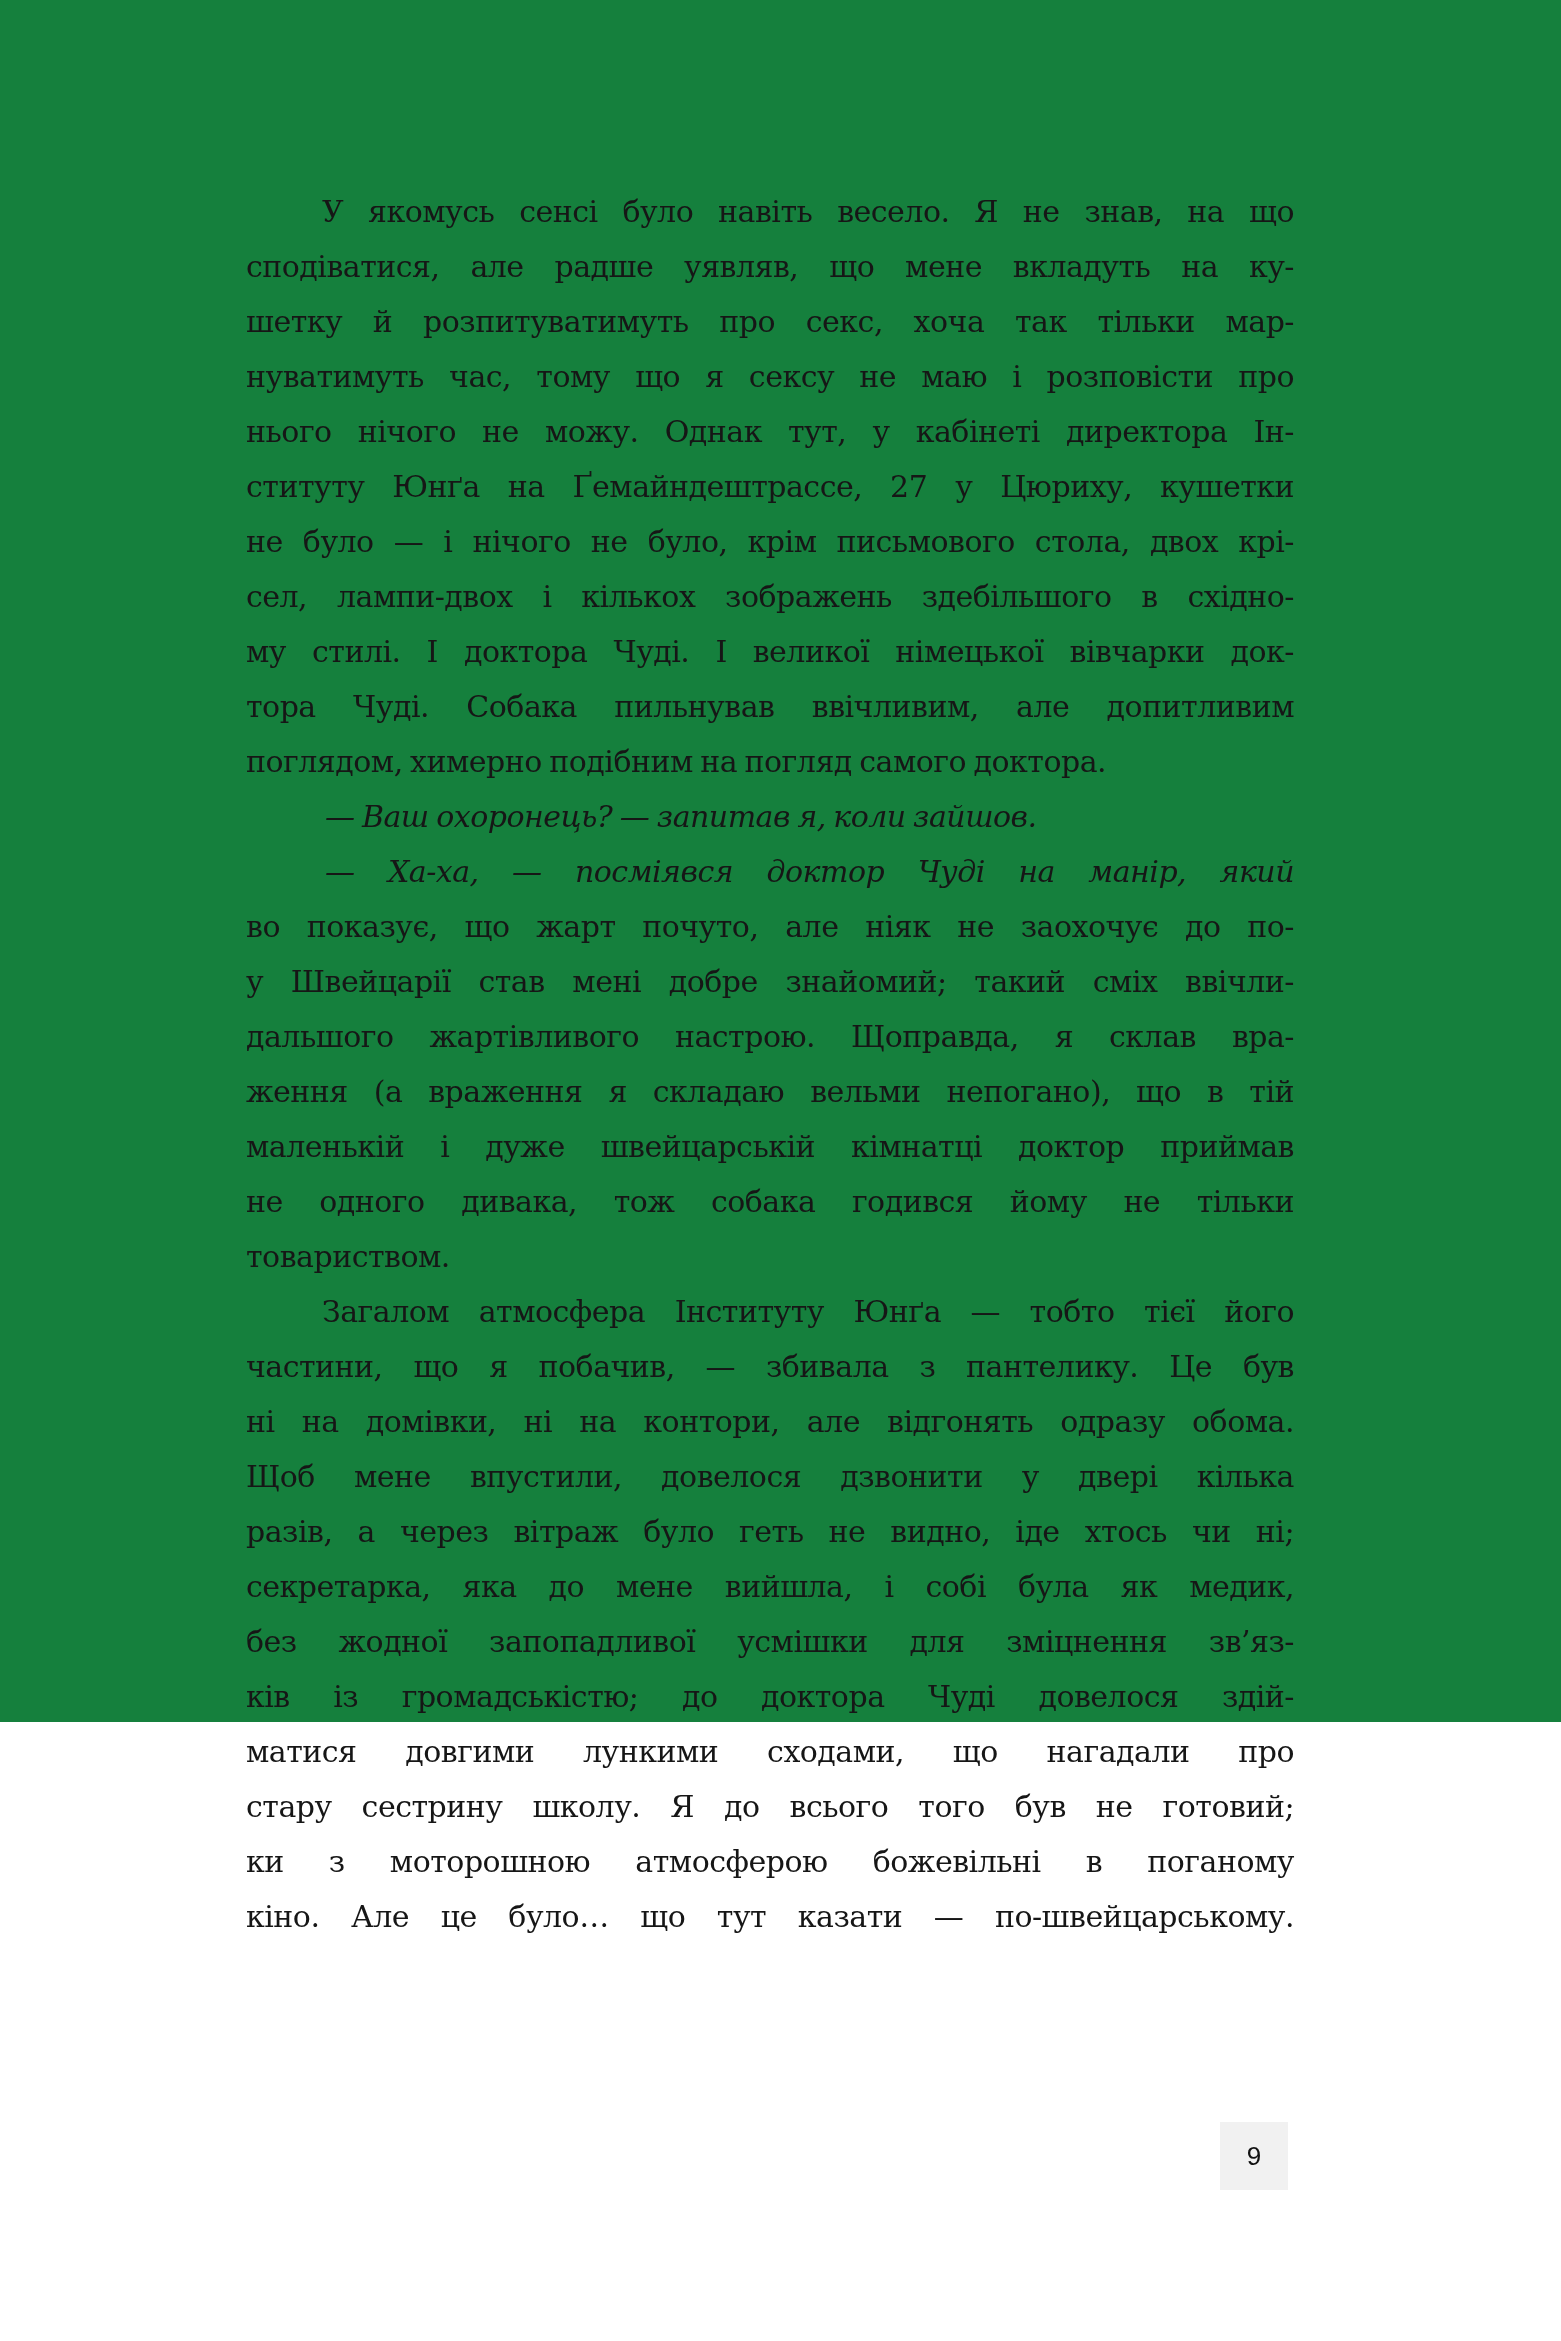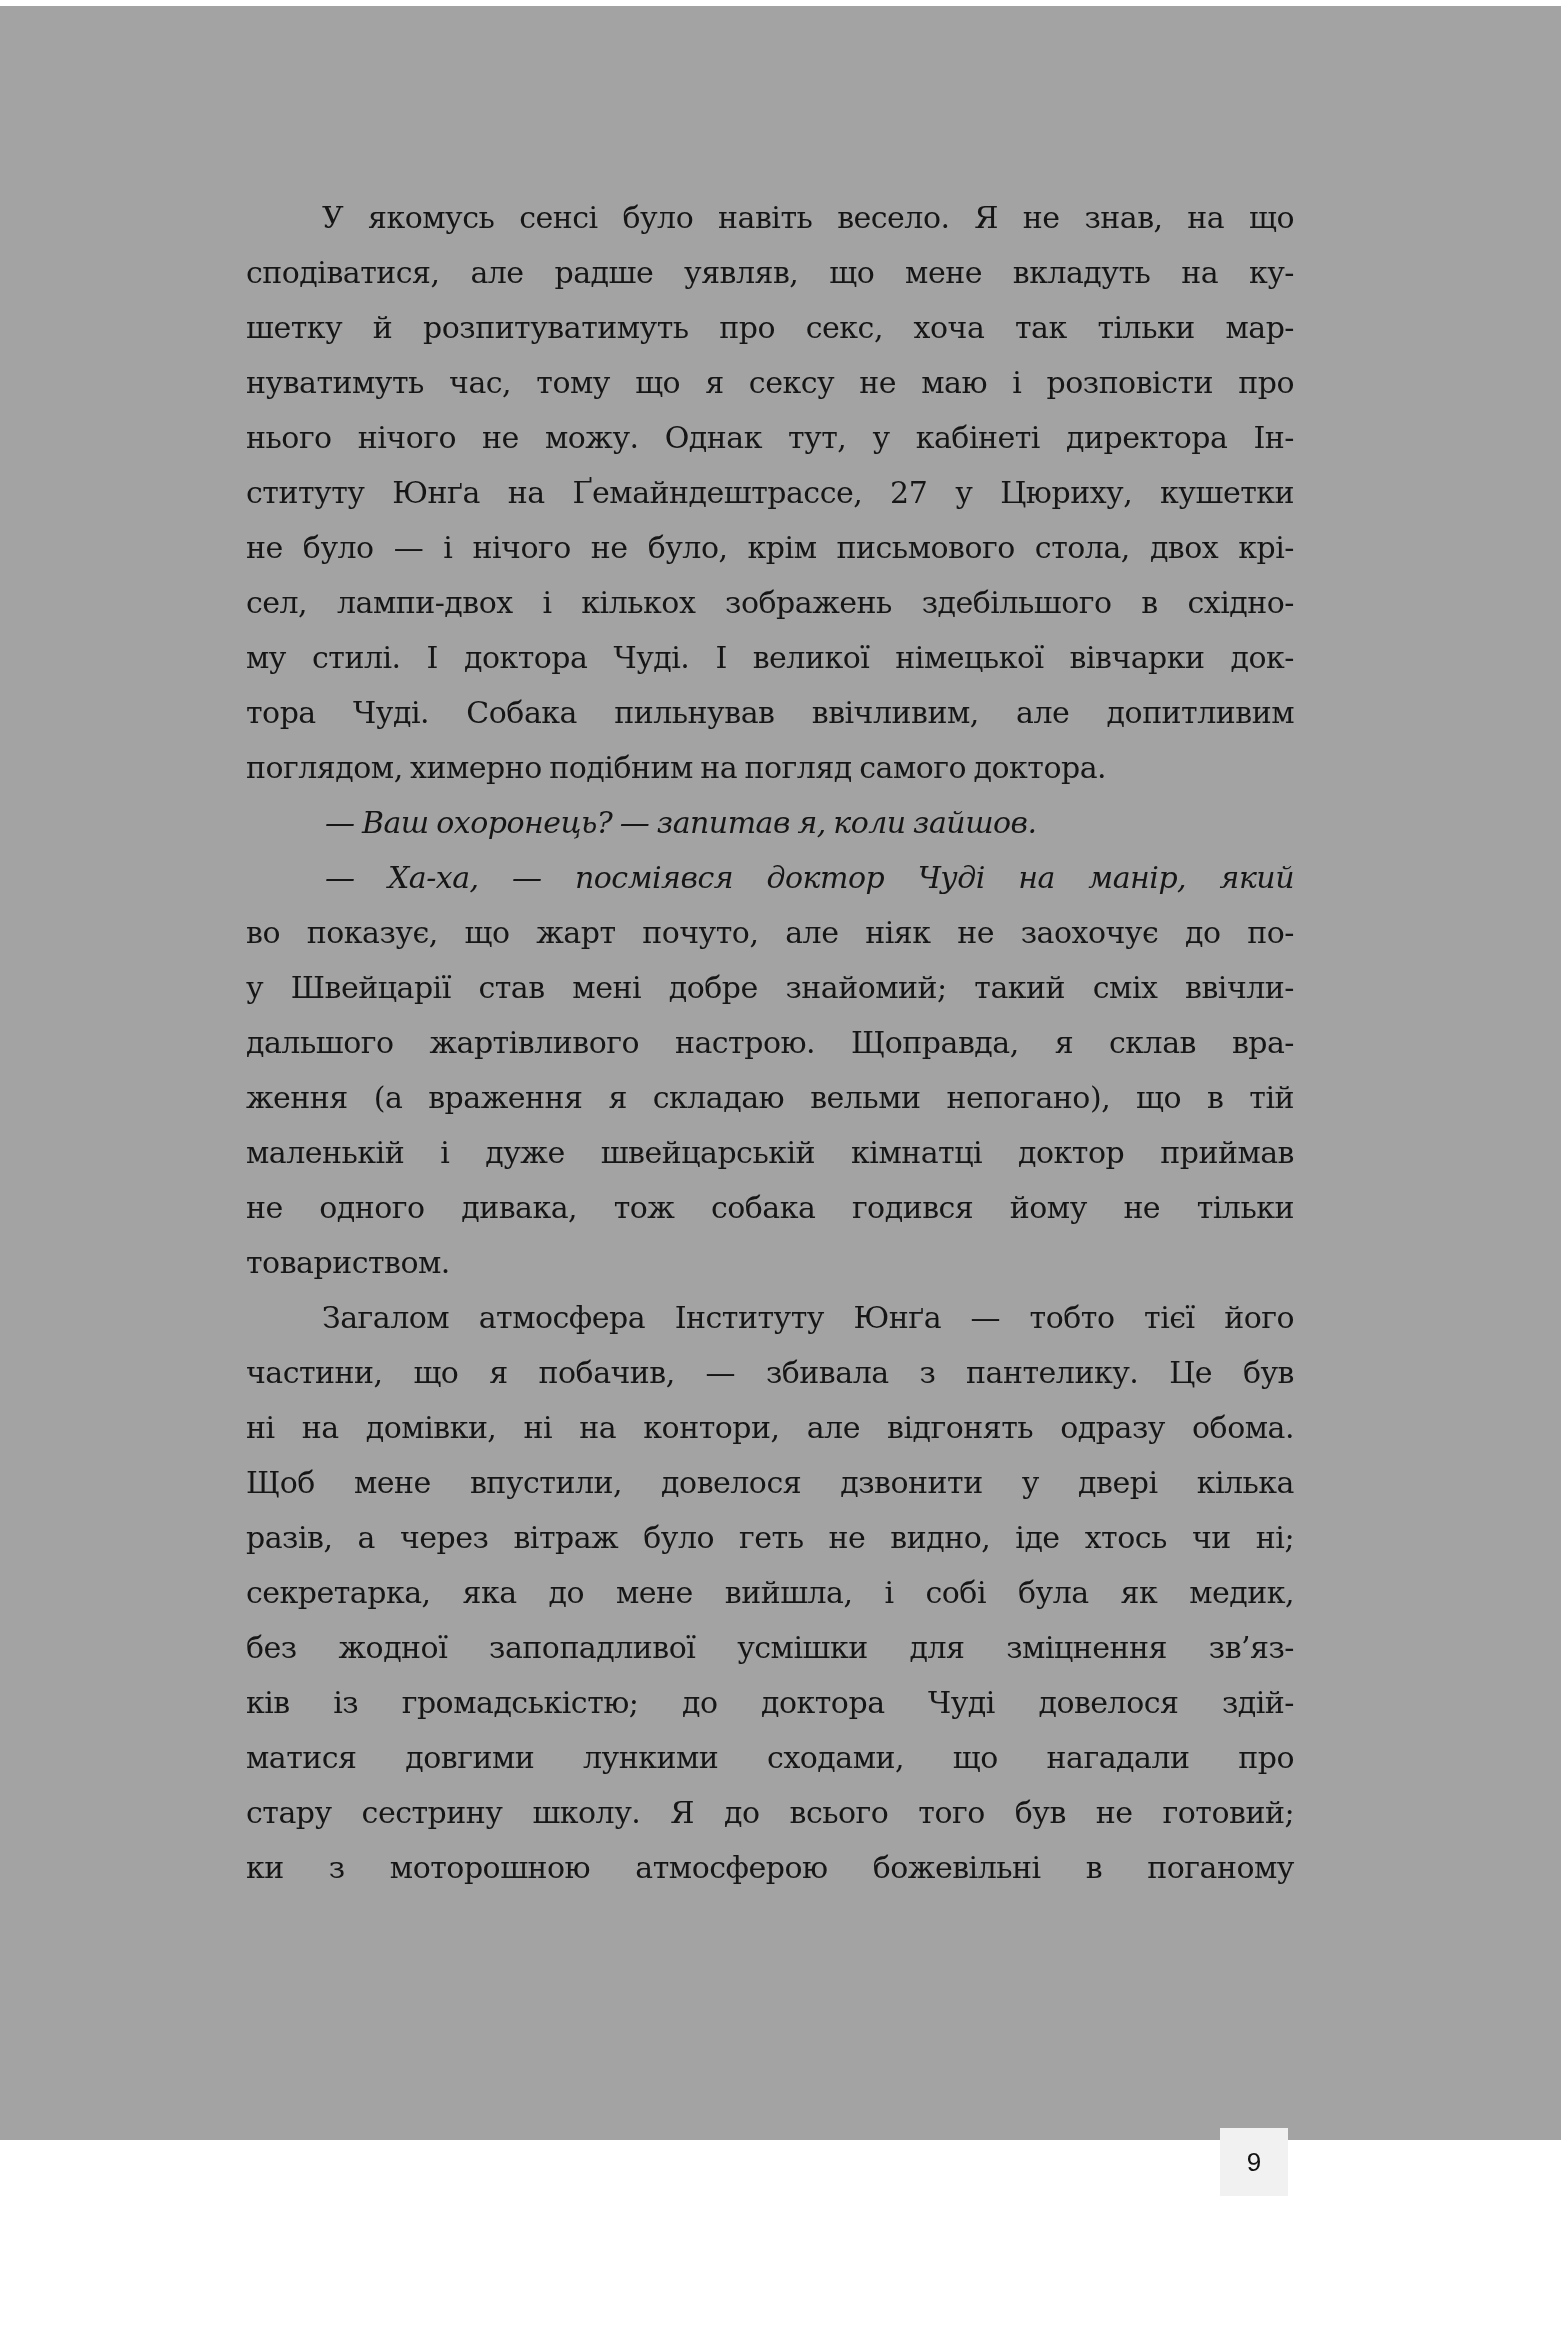--- a/index.html
+++ b/index.html
@@ -8,24 +8,24 @@
     background: #ffffff;
   }
   body {
     width: 1562px;
     height: 2342px;
     position: relative;
     overflow: hidden;
   }
   .page {
     position: absolute;
-    left: 0; top: 6px;
+    left: 0; top: 0;
     width: 1562px;
-    height: 2134px;
-    background: #a3a3a3;
+    height: 1722px;
+    background: #15803d;
   }
   .text-block {
     position: absolute;
     left: 246px;
     top: 184px;
     width: 1048px;
     font-family: "DejaVu Serif", serif;
     font-size: 30px;
     line-height: 55px;
     color: #161616;
@@ -95,19 +95,20 @@
     <span class="line">частини, що я побачив, — збивала з пантелику. Це був</span>
     <span class="line">ні на домівки, ні на контори, але відгонять одразу обома.</span>
     <span class="line">Щоб мене впустили, довелося дзвонити у двері кілька</span>
     <span class="line">разів, а через вітраж було геть не видно, іде хтось чи ні;</span>
     <span class="line">секретарка, яка до мене вийшла, і собі була як медик,</span>
     <span class="line">без жодної запопадливої усмішки для зміцнення зв’яз-</span>
     <span class="line">ків із громадськістю; до доктора Чуді довелося здій-</span>
     <span class="line">матися довгими лункими сходами, що нагадали про</span>
     <span class="line">стару сестрину школу. Я до всього того був не готовий;</span>
     <span class="line">ки з моторошною атмосферою божевільні в поганому</span>
+    <span class="line">кіно. Але це було… що тут казати — по-швейцарському.</span>
   </div>
 
   <div class="page-number-box">
     <span>9</span>
   </div>
 </div>
 
 
 </body></html>

